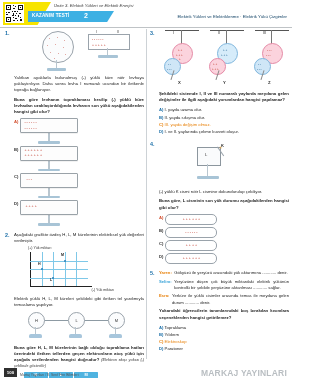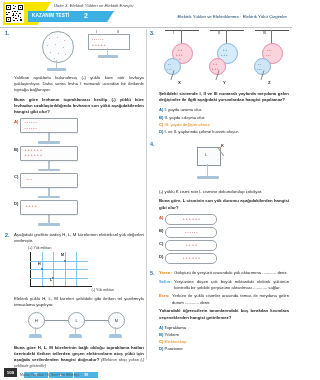--- a/index.html
+++ b/index.html
@@ -499,15 +499,16 @@
             <span>Paratoner</span>
           </div>
         </div>
       </div>
     </div>
   </div>
 
   <div class="footer">
     <div class="pagenum">100</div>
     <div class="footnote">Martaj Yayınları / 8. Sınıf Fen Bilimleri</div>
+    <div class="brand">MARKAJ YAYINLARI</div>
   </div>
 
 </div>
 
 </body></html>

